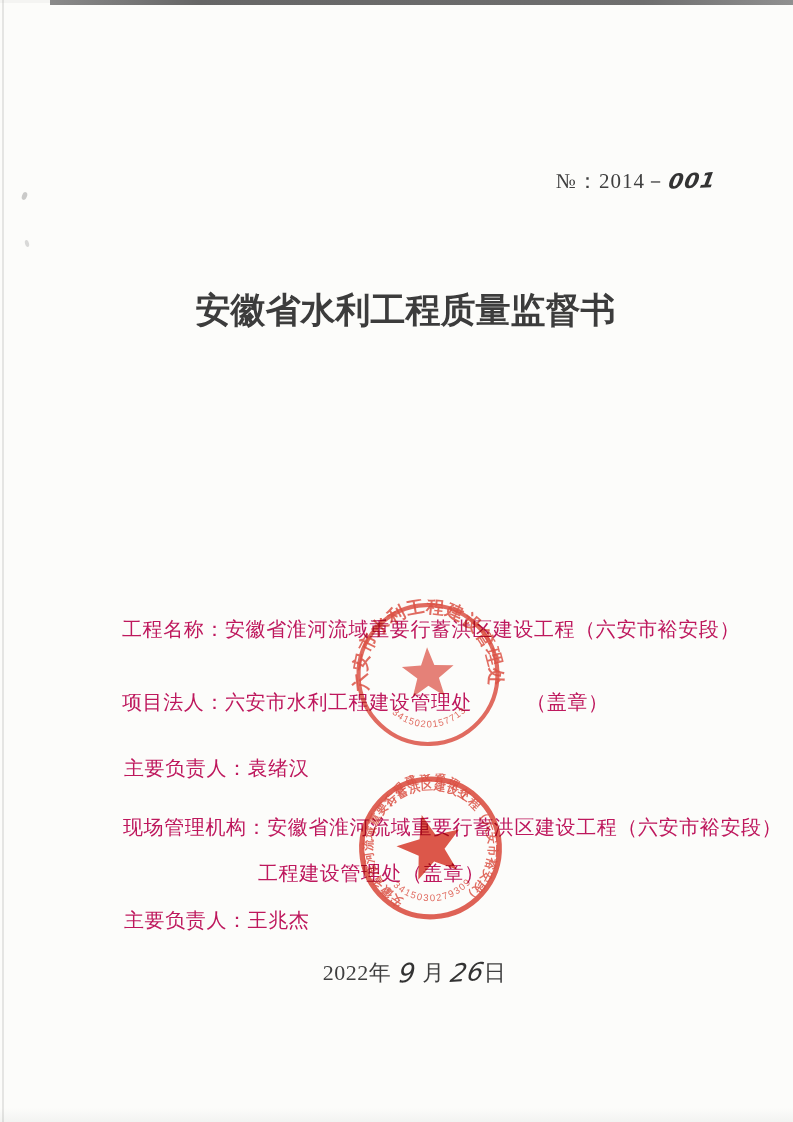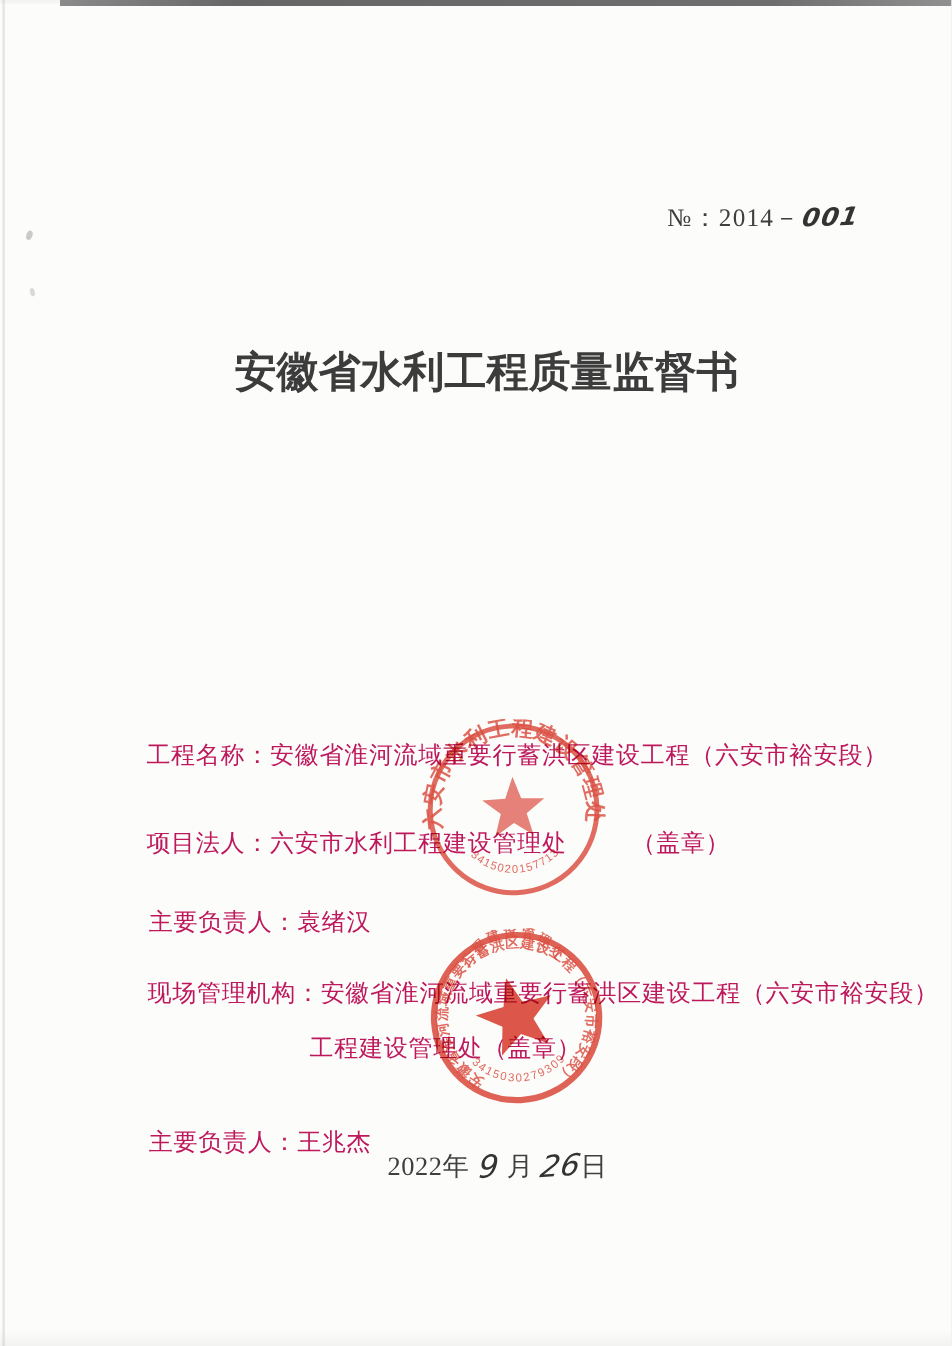--- a/index.html
+++ b/index.html
@@ -29,21 +29,21 @@
   .title{top:287px;left:0;right:0;text-align:center;transform:translateX(9px);
     font-family:"Liberation Sans","DejaVu Sans",sans-serif;font-weight:700;
     font-size:35px;letter-spacing:0;color:#3c3c3c;white-space:nowrap;}
   
   .field{font-size:20px;letter-spacing:.6px;color:#be185d;white-space:nowrap;}
   .row-1{left:122px;top:616px;}
   .row-2{left:122px;top:689px;}
   .row-3{left:124px;top:755px;text-align:center;}
   .row-4{left:123px;top:814px;}
   .row-4b{left:258px;top:860px;}
-  .row-5{left:124px;top:938px;}
+  .row-5{left:124px;top:907px;}
   .seal-note{margin-left:54px;}
   
   .date-line{top:956px;left:0;right:0;text-align:center;transform:translateX(18px);
     font-size:22px;letter-spacing:.5px;color:#3f3f3f;white-space:nowrap;}
   .hw-month{font-size:26px;font-weight:500;transform:skewX(-10deg) rotate(-6deg);margin:0 6px 0 8px;position:relative;top:2px;}
   .hw-day{font-size:25px;font-weight:500;transform:skewX(-14deg) rotate(-4deg);margin:0 0 0 6px;position:relative;top:1px;}
   
   .seal{mix-blend-mode:multiply;opacity:.88;}
   .seal-1{left:349px;top:599px;width:158px;height:151px;transform:rotate(-2deg);}
   .seal-2{left:350px;top:774px;width:161px;height:148px;transform:rotate(-3deg);}

